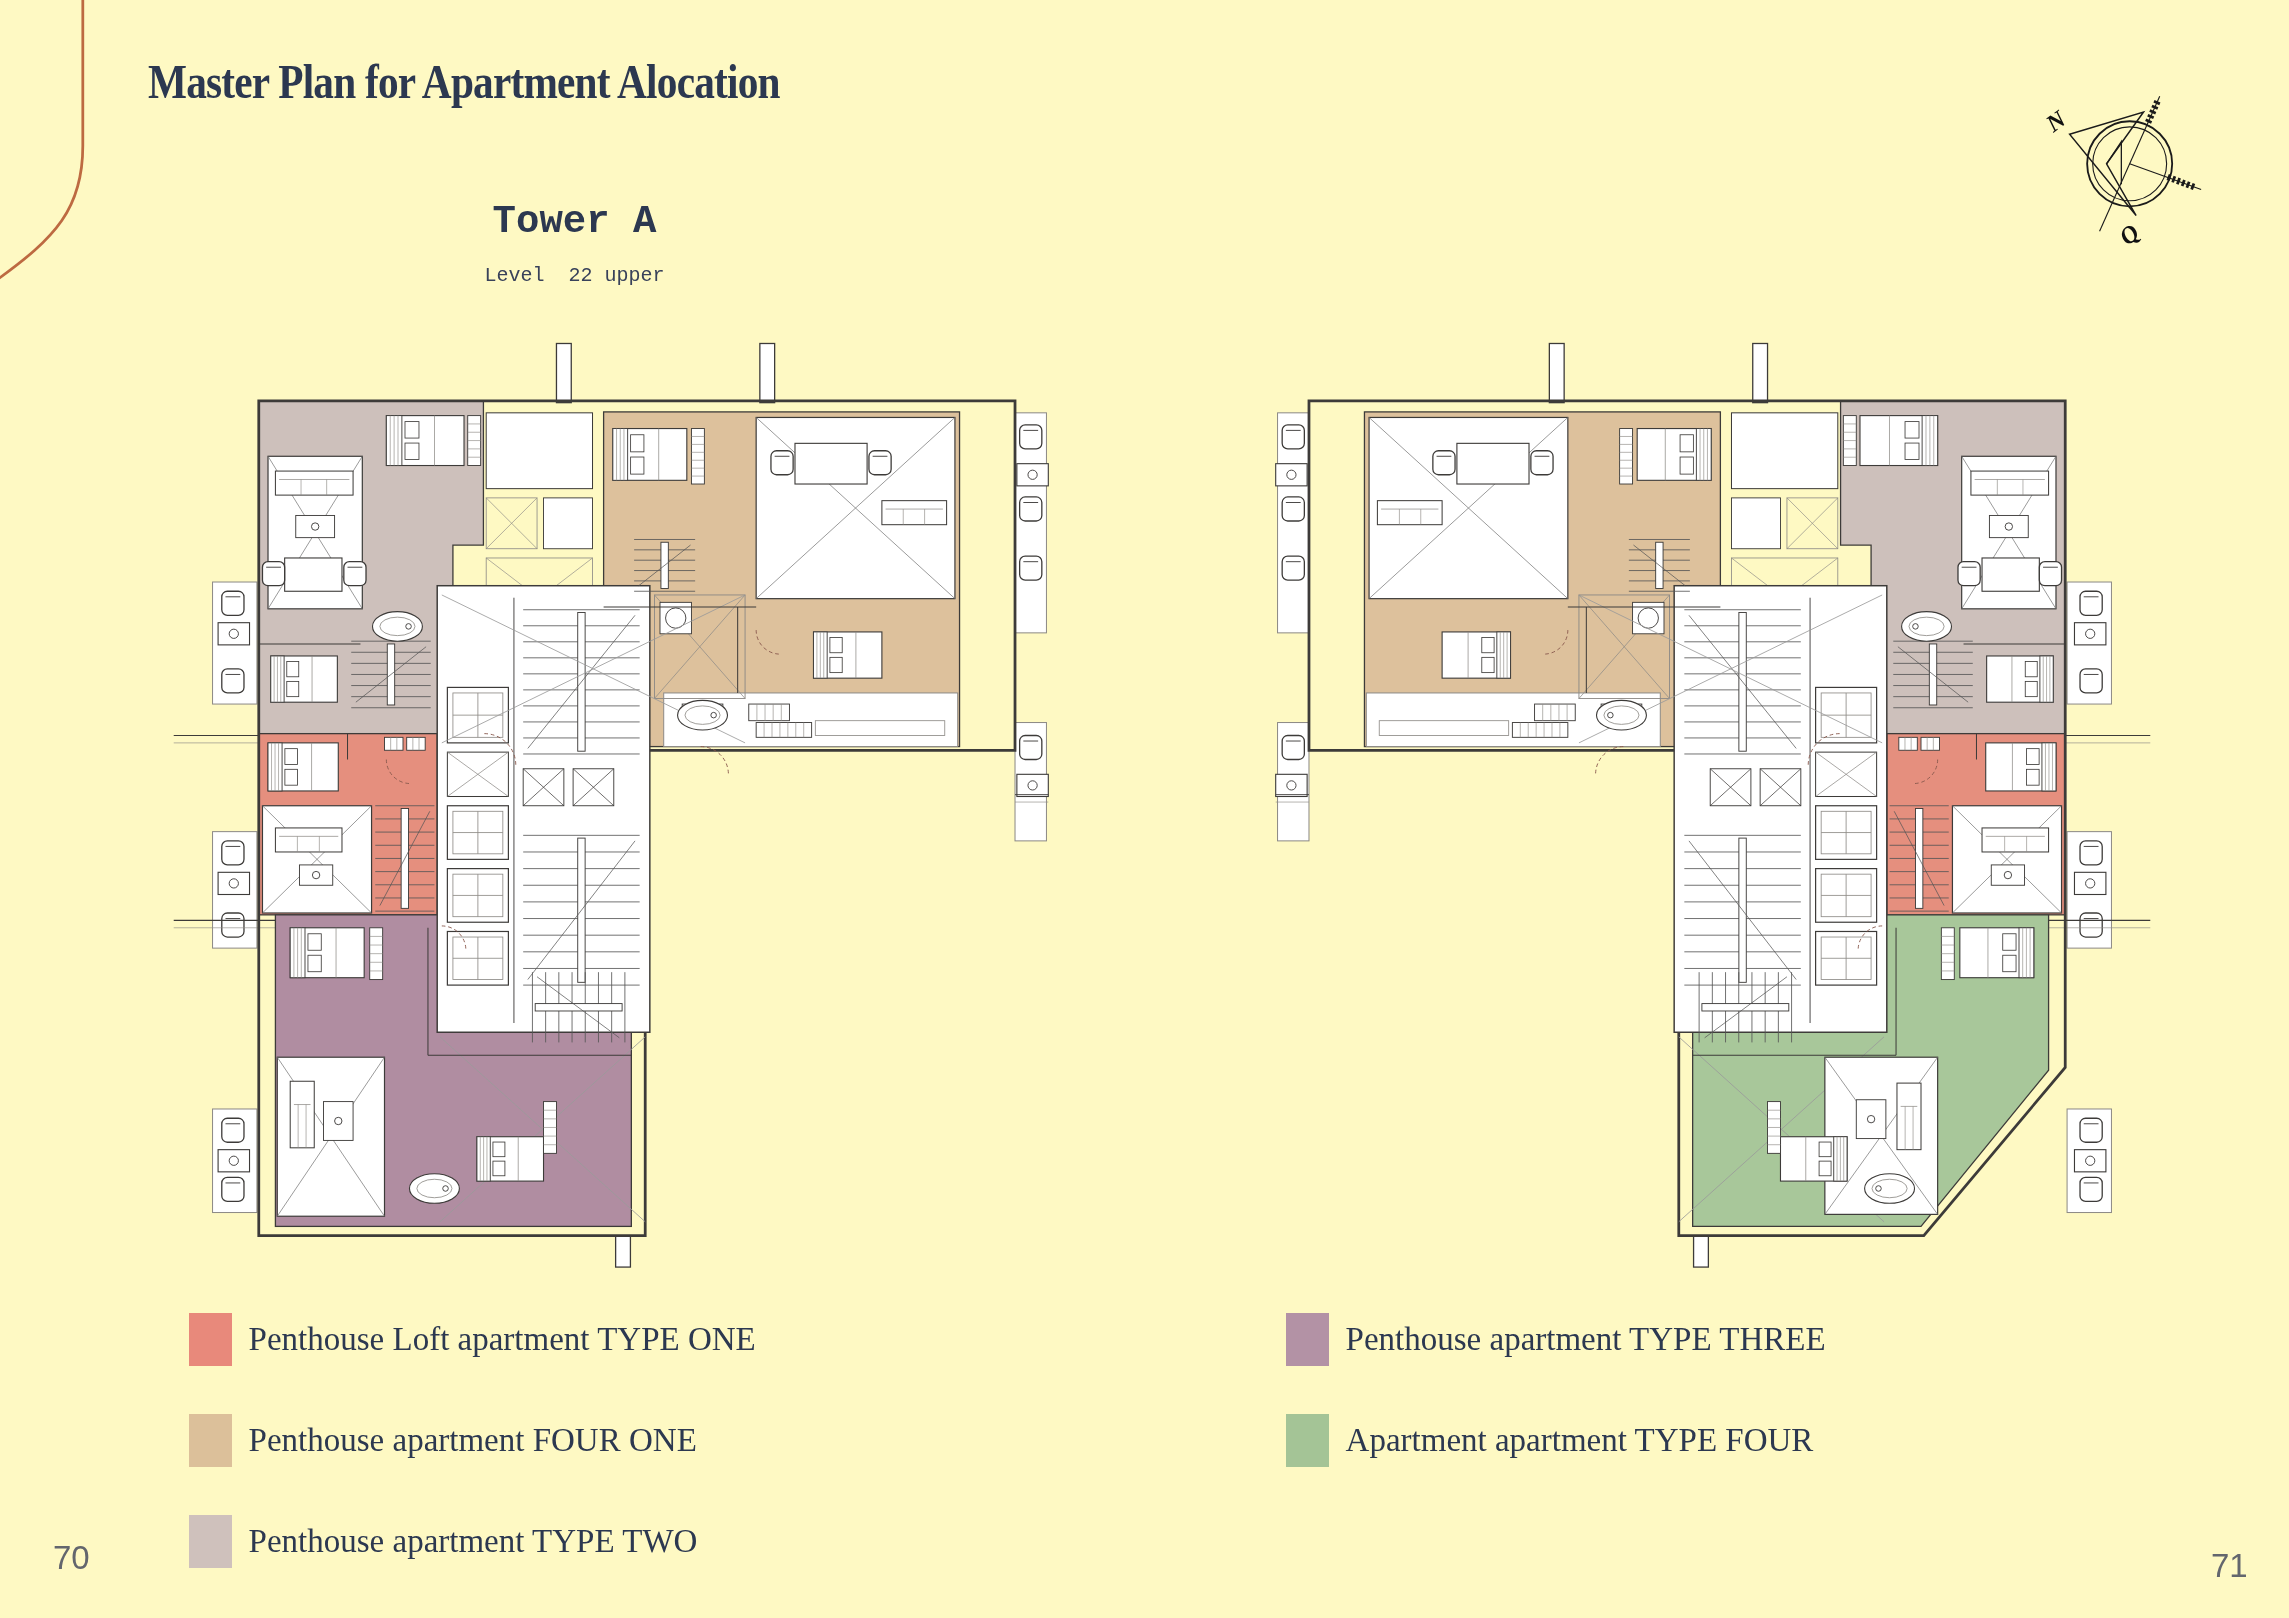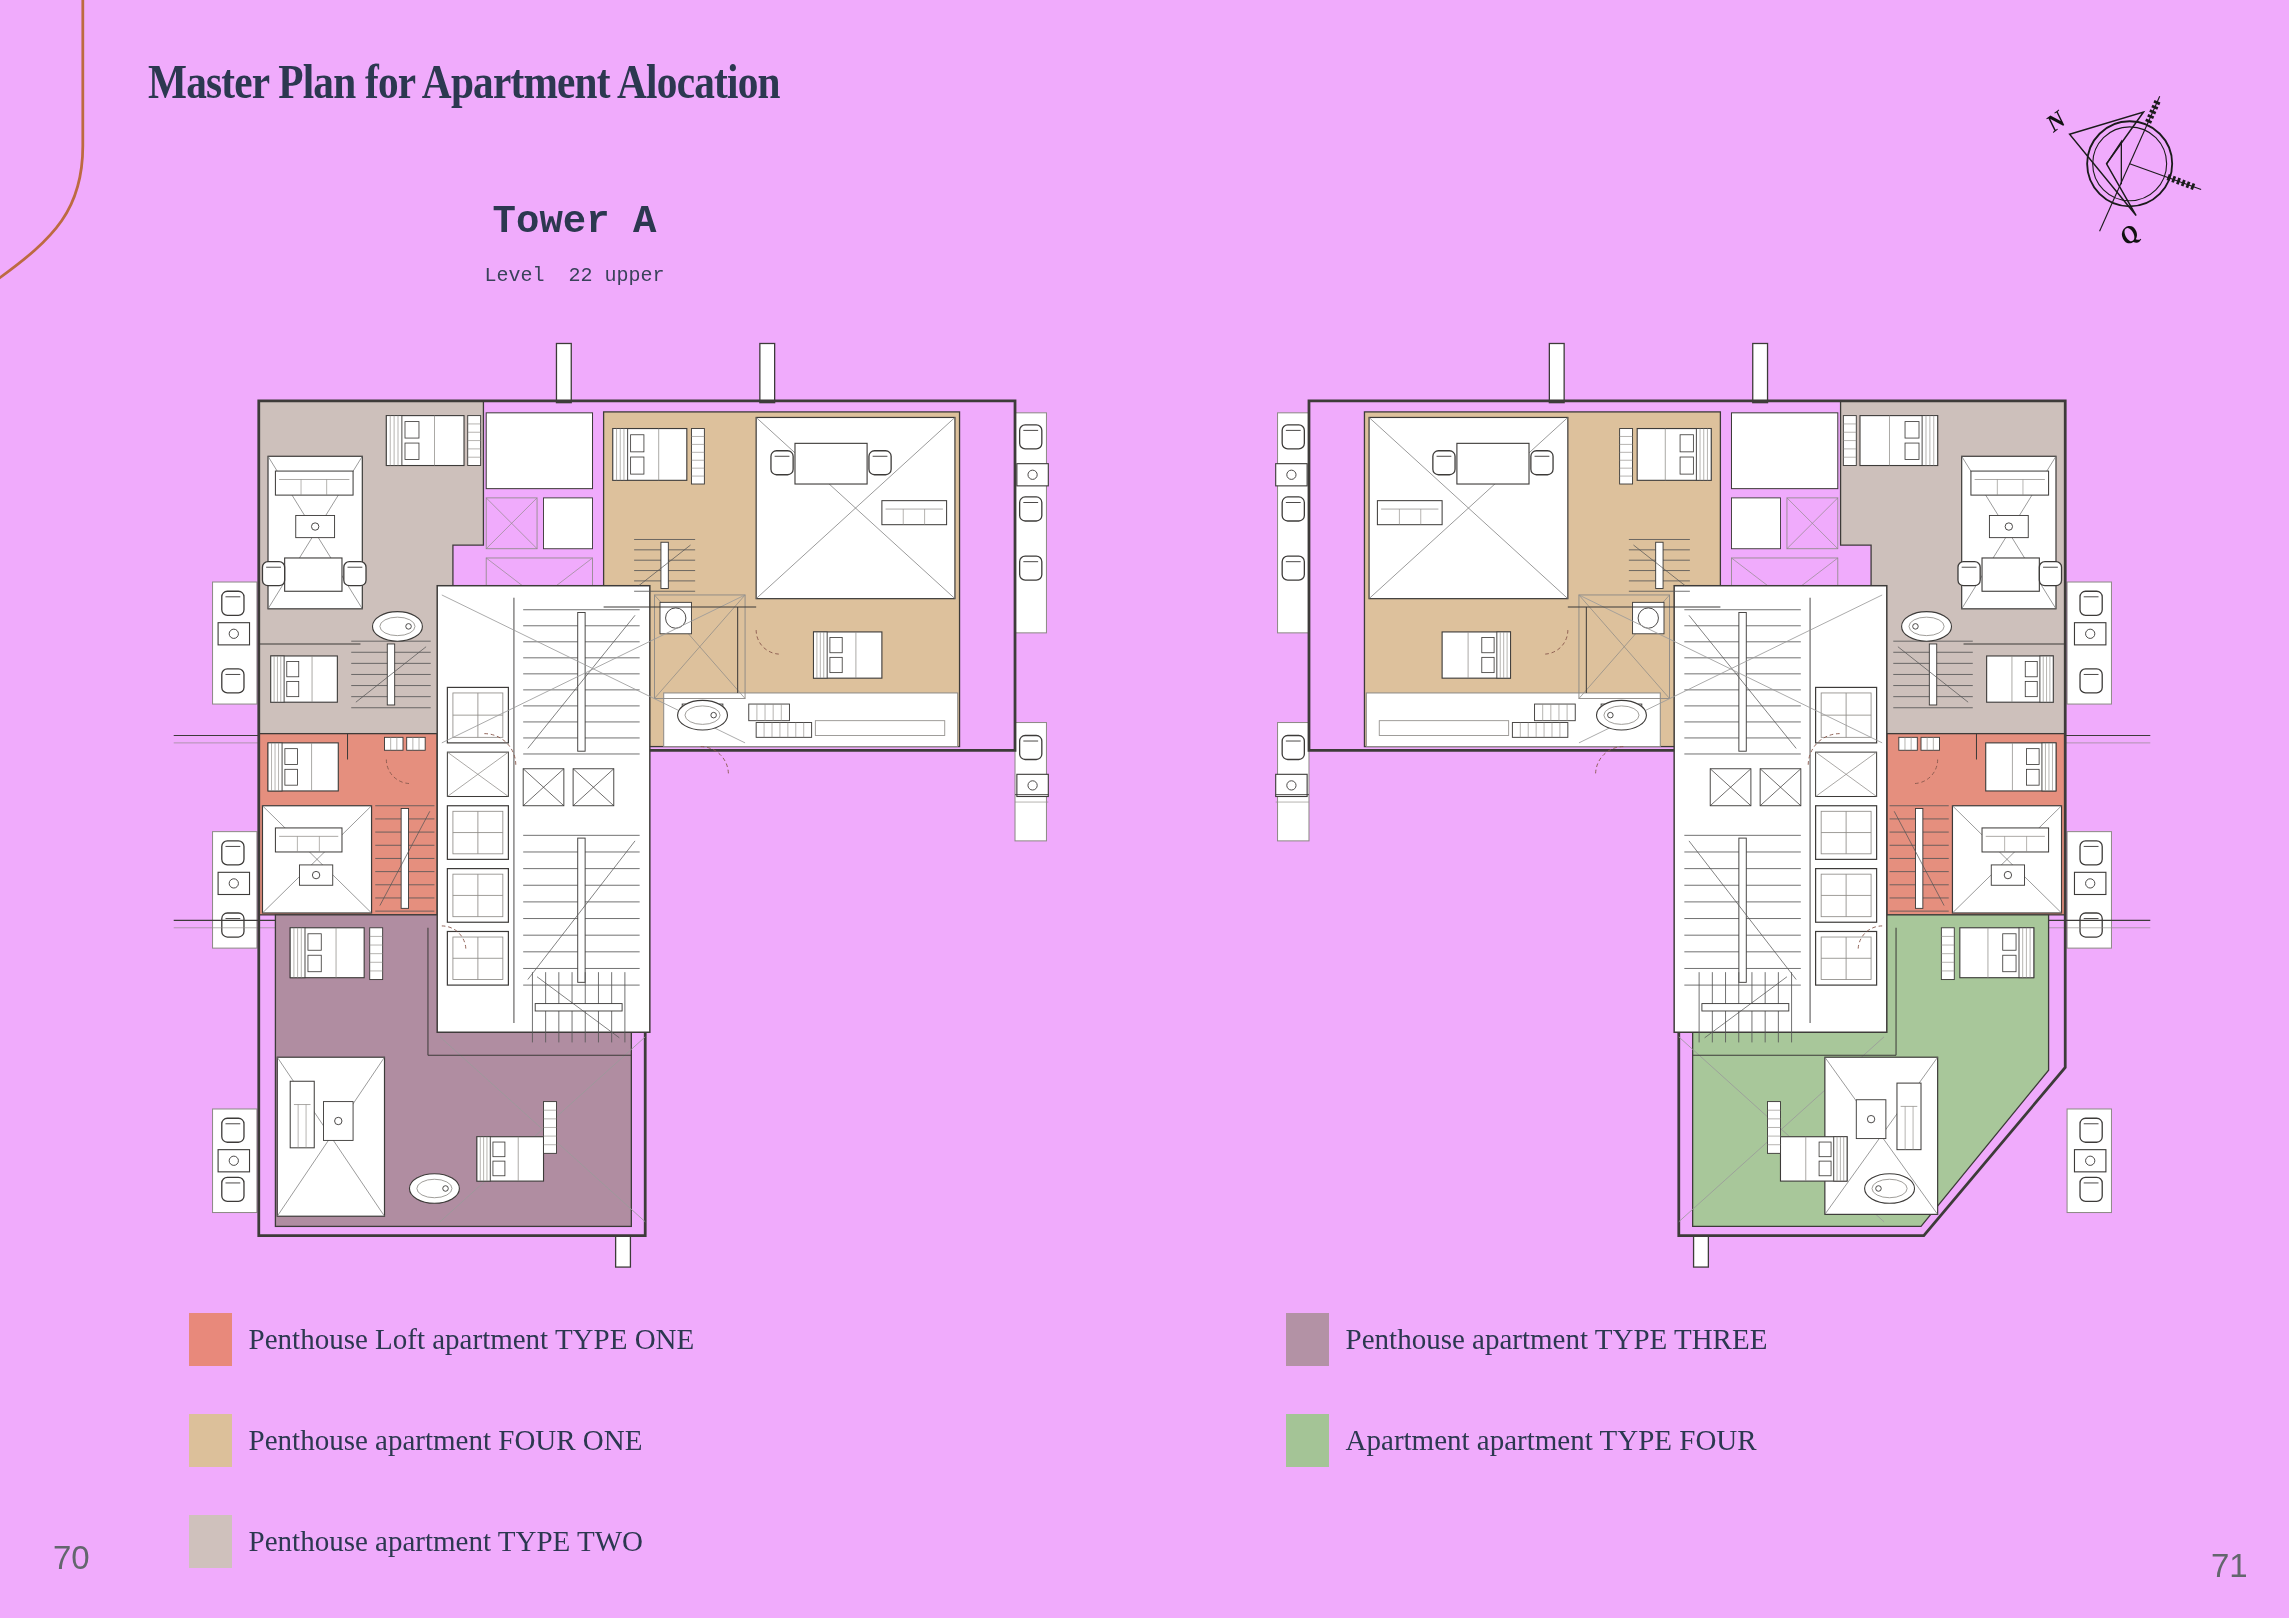--- a/index.html
+++ b/index.html
@@ -1,37 +1,37 @@
 <!DOCTYPE html>
 <html style="font-size:14.8px"><head>
 <meta charset="utf-8">
 <style>
   html,body{margin:0;padding:0;}
   body{width:2290px;height:1619px;background:#fefdfb;overflow:hidden;
        font-family:"Liberation Serif", serif;}
-  .page{position:relative;width:2290px;height:1619px;background:#f0abfc;}
+  .page{position:relative;width:2290px;height:1619px;background:#fef9c3;}
   .corner-curve{position:absolute;left:0;top:0;}
   .page-title{position:absolute;left:148px;top:54px;margin:0;
       font-size:48px;font-weight:bold;color:#2c3850;letter-spacing:-0.9px;
       transform:scaleX(.86);transform-origin:left center;white-space:nowrap;}
   .compass{position:absolute;left:2040px;top:88px;}
   .tower-head{position:absolute;width:351px;text-align:center;}
   .tower-head.a{left:399px;top:201px;font-family:Liberation Mono, monospace;}
   .tower-head.b{left:1548px;top:201px;}
   .tower-name{font-size:39px;font-weight:bold;color:#2c3850;line-height:1.1;}
   .tower-level{font-size:20px;color:#39425a;margin-top:20px;white-space:pre;}
   .plan{position:absolute;}
   .plan.a{left:109px;top:325px;}
   .plan.b{left:1272px;top:325px;}
   .legend{position:absolute;}
   .legend.left{left:189px;top:1312px;}
   .legend.right{left:1286px;top:1312px;}
   .legend-row{display:flex;align-items:center;margin-bottom:47px;height:54px;}
   .legend-swatch{width:43px;height:53px;flex:0 0 43px;}
-  .legend-label{margin-left:16.6px;font-size:29px;color:#2c3850;white-space:nowrap;}
+  .legend-label{margin-left:16.6px;font-size:33px;color:#2c3850;white-space:nowrap;}
   .page-num{position:absolute;font-family:"Liberation Sans", sans-serif;
       font-size:33px;color:#63666d;}
   .page-num.left{left:53px;top:1539px;}
   .page-num.right{left:2211px;top:1547px;}
 </style>
 </head>
 <body>
 
 <div class="page">
 

